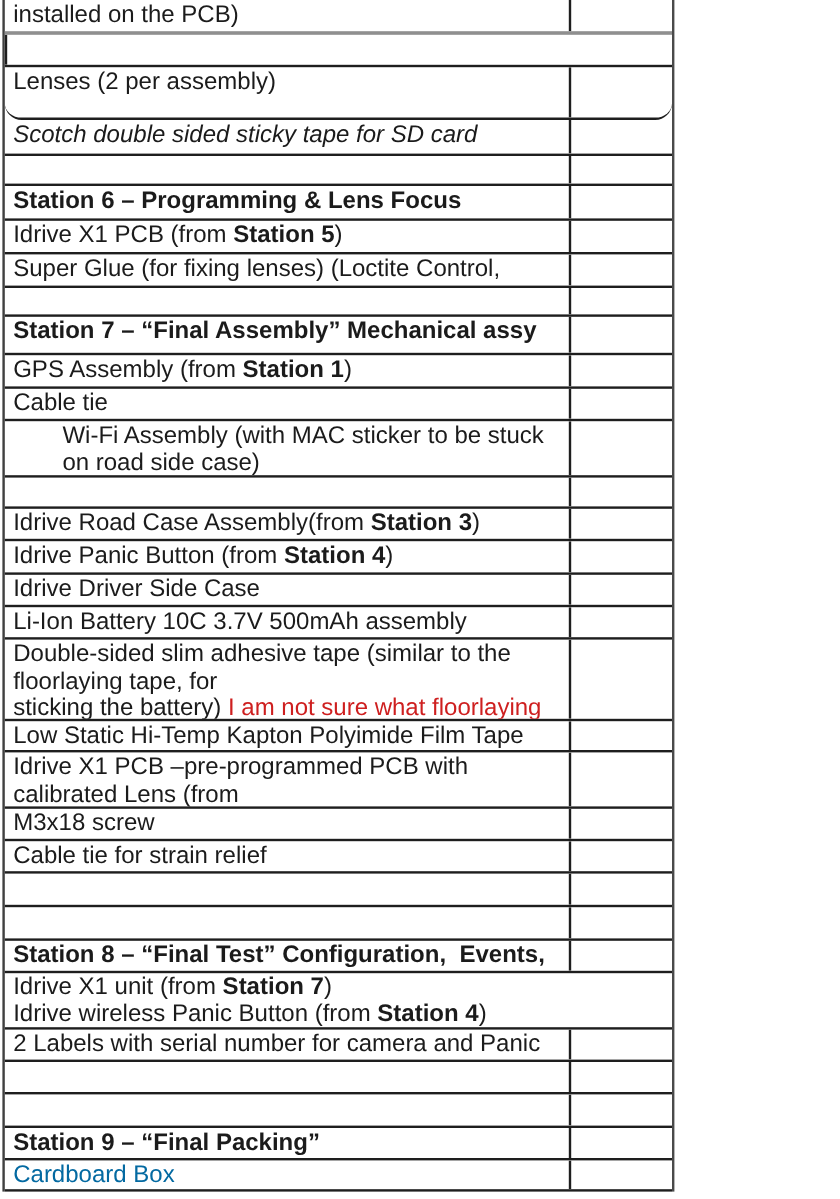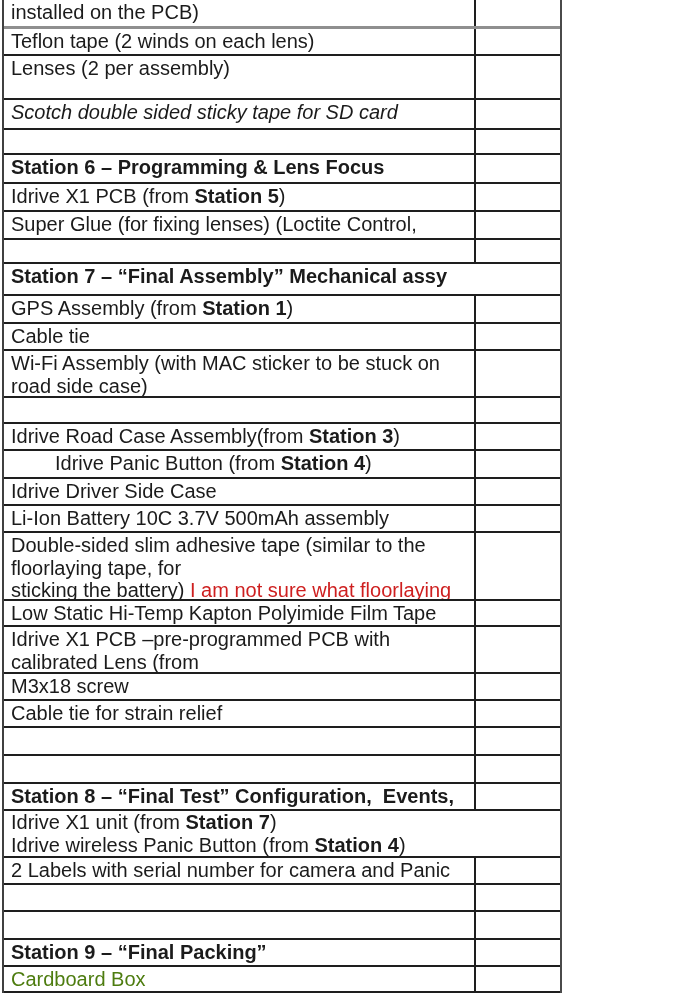--- a/index.html
+++ b/index.html
@@ -55,26 +55,23 @@
 <body>
 
 <div class="table">
     <div class="row gray-line" style="height: 29px;">
       <div class="cell-left">
         <div class="line"><span>installed on the PCB)</span></div>
       </div>
       <div class="cell-right"></div>
     </div>
     <div class="row" style="height: 27px;">
-      <div class="cell-left">
-        <div class="line"><span>Teflon tape (2 winds on each lens)</span></div>
-      </div>
-      <div class="cell-right"></div>
-    </div>
-    <div class="row" style="height: 44px;">
+      <div class="cell-right"></div>
+    </div>
+    <div class="row" style="height: 44px; border-radius: 14px;">
       <div class="cell-left">
         <div class="line"><span>Lenses (2 per assembly)</span></div>
       </div>
       <div class="cell-right"></div>
     </div>
     <div class="row" style="height: 30px; font-style: italic;">
       <div class="cell-left">
         <div class="line"><span>Scotch double sided sticky tape for SD card</span></div>
       </div>
       <div class="cell-right"></div>
@@ -98,56 +95,56 @@
     <div class="row" style="height: 28px;">
       <div class="cell-left">
         <div class="line"><span>Super Glue (for fixing lenses) (Loctite Control, Extra Time)</span></div>
       </div>
       <div class="cell-right"></div>
     </div>
     <div class="row" style="height: 24px;">
       <div class="cell-left"></div>
       <div class="cell-right"></div>
     </div>
-    <div class="row" style="height: 32px; flex-direction: column;">
+    <div class="row" style="height: 32px;">
       <div class="cell-left">
         <div class="line"><span class="b">Station 7 – “Final Assembly” Mechanical assy</span></div>
       </div>
       <div class="cell-right"></div>
     </div>
     <div class="row" style="height: 28px; gap: 20px;">
       <div class="cell-left">
         <div class="line"><span>GPS Assembly (from </span><span class="b">Station 1</span><span>)</span></div>
       </div>
       <div class="cell-right"></div>
     </div>
     <div class="row" style="height: 27px;">
       <div class="cell-left">
         <div class="line"><span>Cable tie</span></div>
       </div>
       <div class="cell-right"></div>
     </div>
-    <div class="row" style="height: 47px;">
+    <div class="row" style="height: 47px; padding-left: 41px;">
       <div class="cell-left">
         <div class="line"><span>Wi-Fi Assembly (with MAC sticker to be stuck on road side case)</span></div>
         <div class="line"><span>(from </span><span class="b">Station 2</span><span>)</span></div>
       </div>
       <div class="cell-right"></div>
     </div>
     <div class="row" style="height: 26px;">
       <div class="cell-left"></div>
       <div class="cell-right"></div>
     </div>
     <div class="row" style="height: 27px;">
       <div class="cell-left">
         <div class="line"><span>Idrive Road Case Assembly(from </span><span class="b">Station 3</span><span>)</span></div>
       </div>
       <div class="cell-right"></div>
     </div>
-    <div class="row" style="height: 28px; padding-left: 44px;">
+    <div class="row" style="height: 28px;">
       <div class="cell-left">
         <div class="line"><span>Idrive Panic Button (from </span><span class="b">Station 4</span><span>)</span></div>
       </div>
       <div class="cell-right"></div>
     </div>
     <div class="row" style="height: 27px;">
       <div class="cell-left">
         <div class="line"><span>Idrive Driver Side Case</span></div>
       </div>
       <div class="cell-right"></div>
@@ -227,17 +224,17 @@
       <div class="cell-right"></div>
     </div>
     <div class="row" style="height: 27px; gap: 48px;">
       <div class="cell-left">
         <div class="line"><span class="b">Station 9 – “Final Packing”</span></div>
       </div>
       <div class="cell-right"></div>
     </div>
     <div class="row" style="height: 26px;">
       <div class="cell-left">
-        <div class="line"><span style="color: #4d7c0f;">Cardboard Box</span></div>
+        <div class="line"><span style="color: #0369a1;">Cardboard Box</span></div>
       </div>
       <div class="cell-right"></div>
     </div>
   </div>
 
 </body></html>

